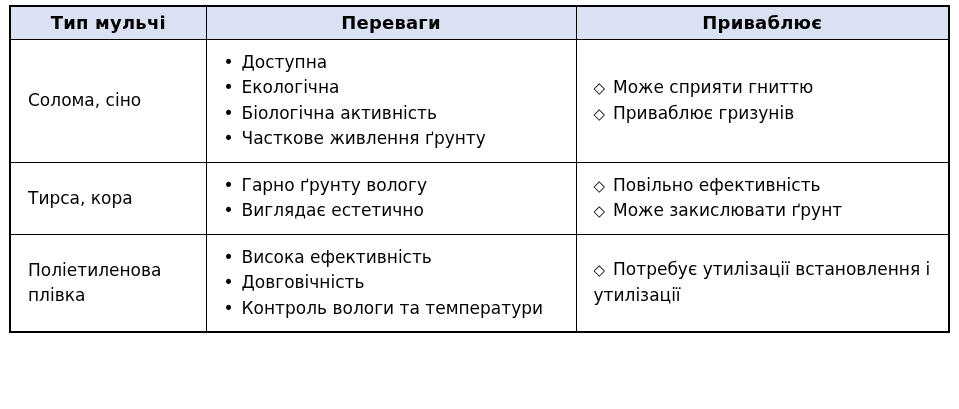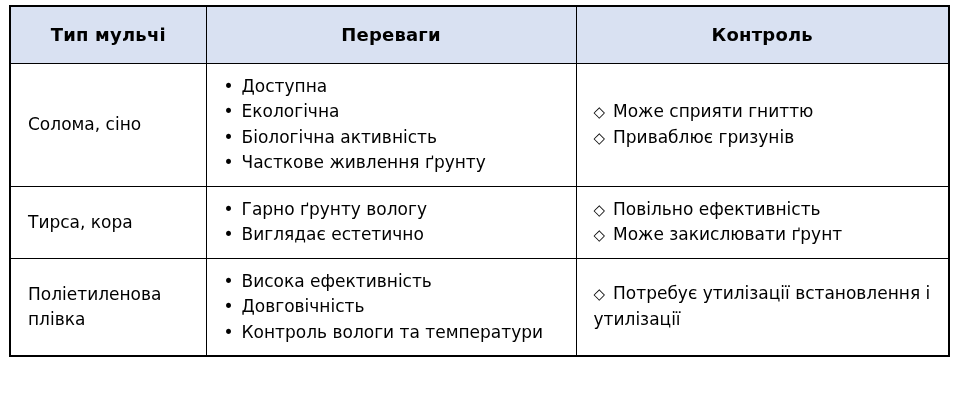--- a/index.html
+++ b/index.html
@@ -27,21 +27,21 @@
   table.mulch th,
   table.mulch td {
     border: 1.5px solid #000000;
     vertical-align: middle;
     box-sizing: border-box;
   }
   table.mulch th {
     background: #d9e1f2;
     font-size: 18px;
     font-weight: bold;
-    height: 57px;
+    height: 33px;
     text-align: center;
     padding: 0 8px;
     letter-spacing: 0.2px;
   }
   table.mulch td {
     font-size: 17px;
     padding: 10px 12px 10px 17px;
   }
   td.type-cell {
     font-weight: normal;
@@ -72,21 +72,21 @@
   <table class="mulch">
     <colgroup>
       <col style="width:196px">
       <col style="width:370px">
       <col style="width:373px">
     </colgroup>
     <thead>
       <tr>
         <th>Тип мульчі</th>
         <th>Переваги</th>
-        <th>Контроль</th>
+        <th>Приваблює</th>
       </tr>
     </thead>
     <tbody id="table-body">
   <tr>
     <td class="type-cell">Солома, сіно</td>
     <td class="adv-cell">
             <div class="li"><span class="bullet dot">•</span><span>Доступна</span></div>
             <div class="li"><span class="bullet dot">•</span><span>Екологічна</span></div>
             <div class="li"><span class="bullet dot">•</span><span>Біологічна активність</span></div>
             <div class="li"><span class="bullet dot">•</span><span>Часткове живлення ґрунту</span></div>

